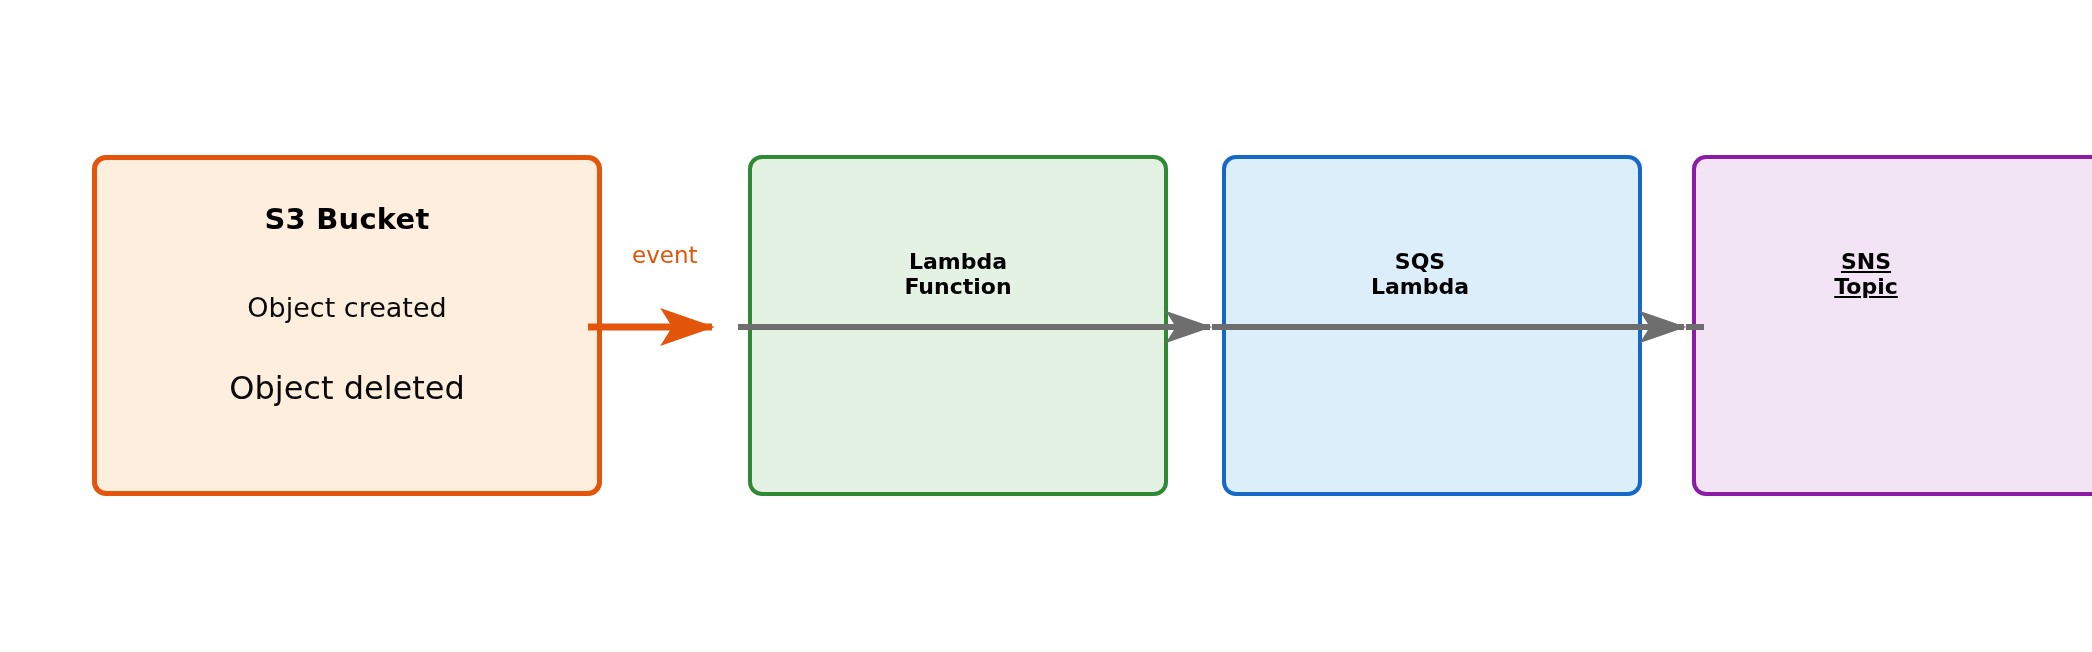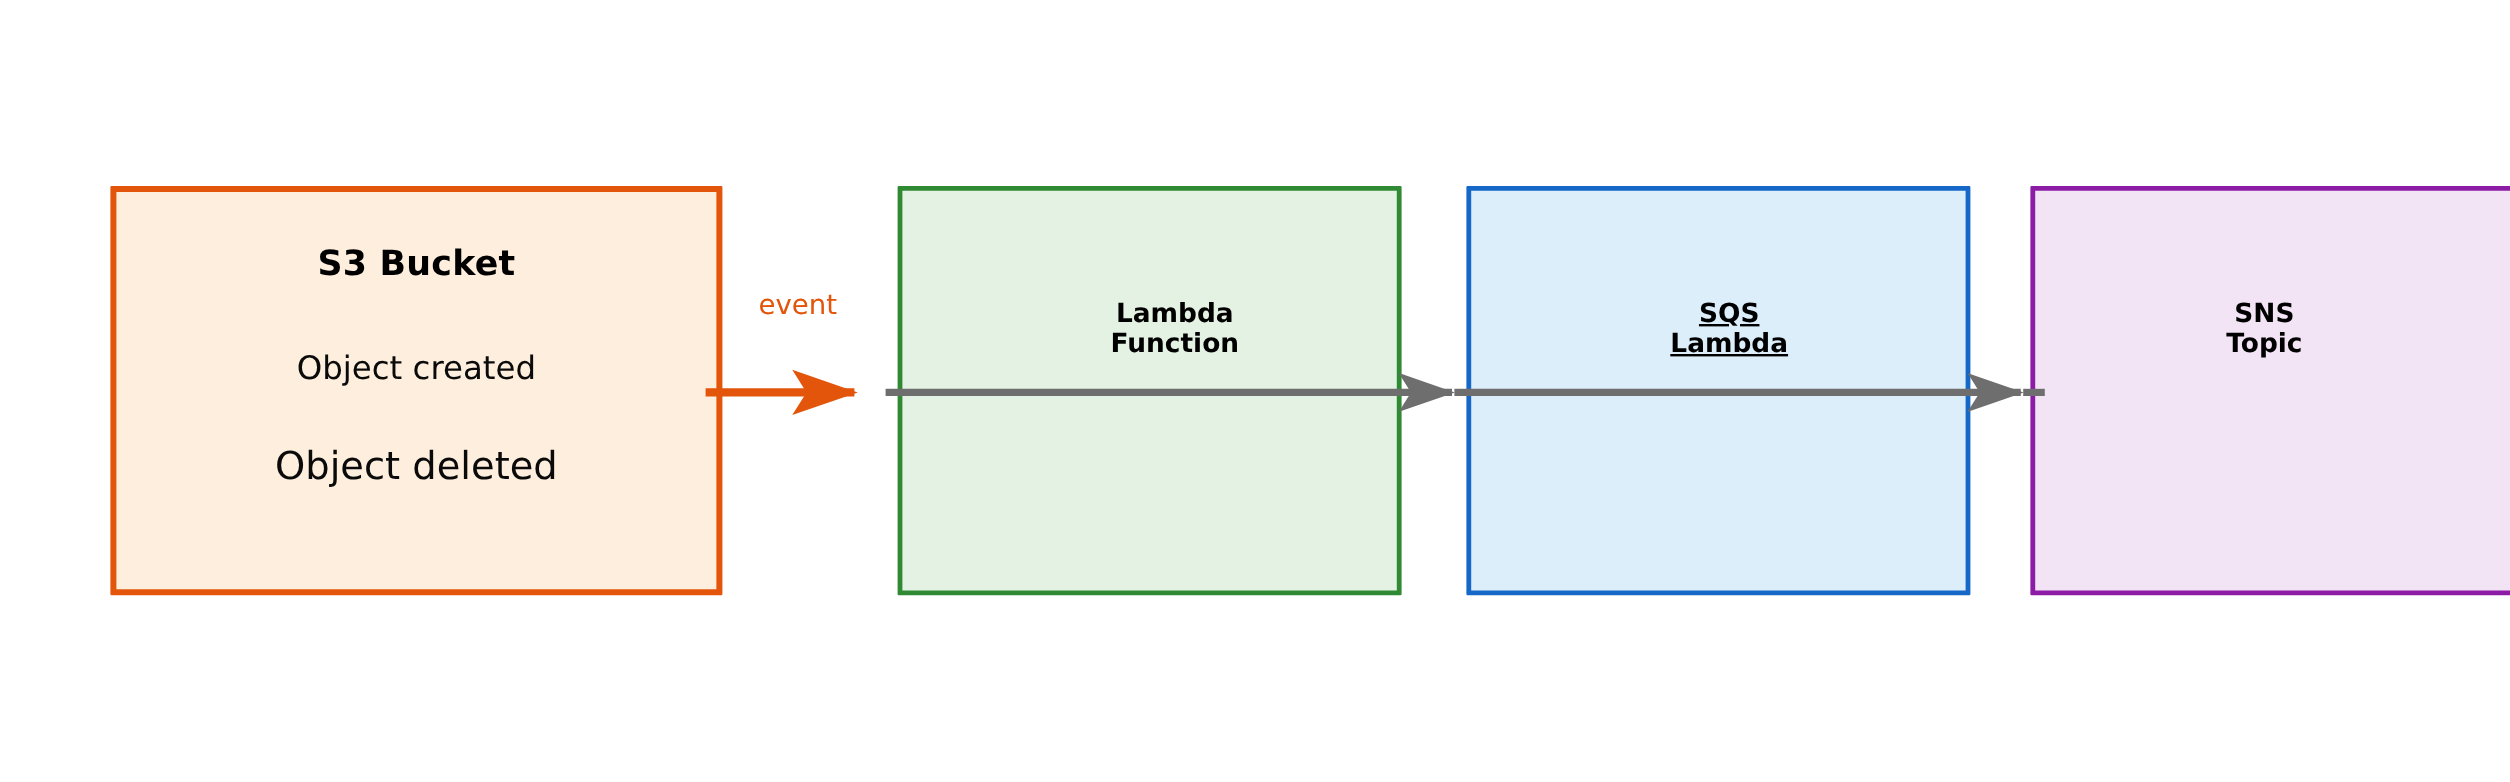--- a/index.html
+++ b/index.html
@@ -15,21 +15,21 @@
   }
   #canvas {
     position: relative;
     width: 2092px;
     height: 652px;
     background: #ffffff;
   }
   .node {
     position: absolute;
     box-sizing: border-box;
-    border-radius: 1px;
+    border-radius: 14px;
     border-style: solid;
     display: block;
   }
   .node-title {
     position: absolute;
     left: 0;
     right: 0;
     text-align: center;
     color: #000000;
     font-weight: bold;
@@ -97,21 +97,20 @@
     position: absolute;
     left: 0;
     right: 0;
     top: 95px;
     text-align: center;
     font-size: 22px;
     font-weight: bold;
     color: #000000;
     line-height: 1.12;
     z-index: 5;
-    padding-left: 21px;
   }
   .edge-svg {
     position: absolute;
     left: 0;
     top: 0;
     width: 2092px;
     height: 652px;
     pointer-events: none;
   }
   .edge-label {
@@ -157,25 +156,25 @@
     <line x1="738" y1="327" x2="1210" y2="327" stroke="#6e6e6e" stroke-width="6" marker-end="url(#arrow-gray)"></line>
     <line x1="1212" y1="327" x2="1684" y2="327" stroke="#6e6e6e" stroke-width="6" marker-end="url(#arrow-gray)"></line>
     <line x1="1686" y1="327" x2="1704" y2="327" stroke="#6e6e6e" stroke-width="6"></line>
   </svg>
 
   <div class="stacked-label" style="left:748px; width:420px; top:250px;">
     <div>Lambda</div>
     <div>Function</div>
   </div>
 
-  <div class="stacked-label" style="left:1222px; width:396px; top:250px;text-decoration:underline;">
+  <div class="stacked-label" style="left:1222px; width:396px; top:250px;">
     <div>SQS</div>
     <div>Lambda</div>
   </div>
 
-  <div class="stacked-label" style="left:1692px; width:348px; top:250px;">
+  <div class="stacked-label" style="left:1692px; width:348px; top:250px;text-decoration:underline;">
     <div>SNS</div>
     <div>Topic</div>
   </div>
 
   <div class="edge-label" id="edge-label-event">event</div>
 
 </div>
 
 </body></html>

